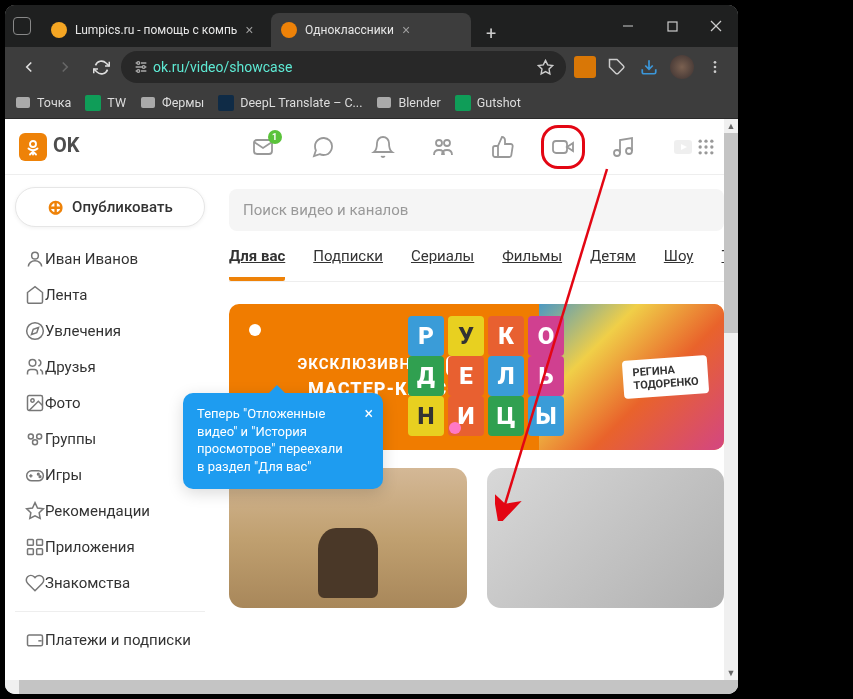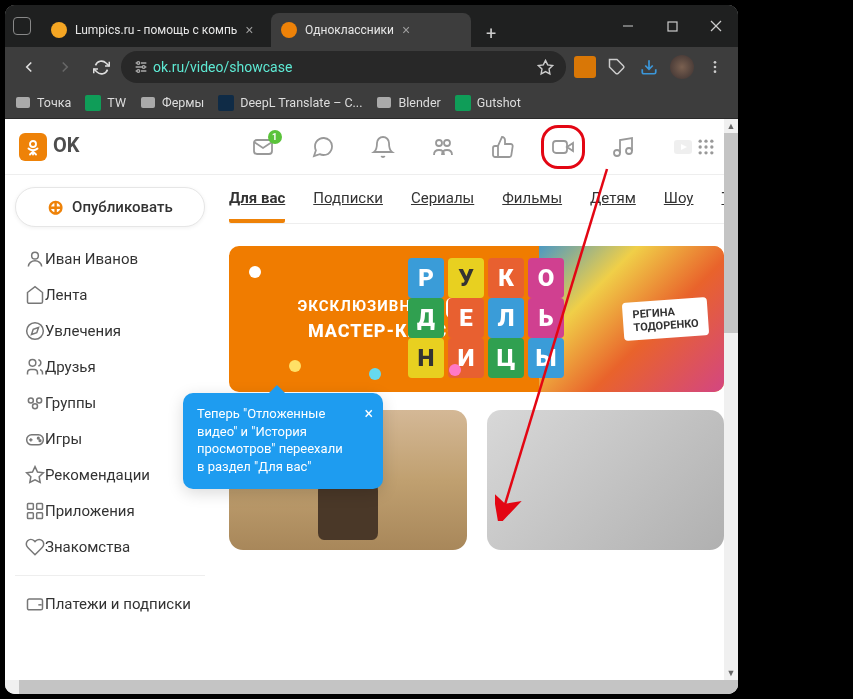--- a/index.html
+++ b/index.html
@@ -343,20 +343,30 @@
                   <svg width="20" height="20" viewBox="0 0 24 24" fill="none" stroke="#777" stroke-width="1.8">
                     <circle cx="9" cy="7" r="4"></circle>
                     <path d="M3 21v-2a4 4 0 014-4h4a4 4 0 014 4v2M16 3.13a4 4 0 010 7.75M21 21v-2a4 4 0 00-3-3.87"></path>
                   </svg>
                 </span>
                 <span>Друзья</span>
               </div>
         <div class="side-item">
                 <span class="icn">
                   <svg width="20" height="20" viewBox="0 0 24 24" fill="none" stroke="#777" stroke-width="1.8">
+                    <rect x="3" y="3" width="18" height="18" rx="2"></rect>
+                    <circle cx="9" cy="9" r="2"></circle>
+                    <path d="M21 15l-5-5L5 21"></path>
+                  </svg>
+                </span>
+                <span>Фото</span>
+              </div>
+        <div class="side-item">
+                <span class="icn">
+                  <svg width="20" height="20" viewBox="0 0 24 24" fill="none" stroke="#777" stroke-width="1.8">
                     <circle cx="7" cy="9" r="3"></circle>
                     <circle cx="17" cy="9" r="3"></circle>
                     <circle cx="12" cy="16" r="3"></circle>
                   </svg>
                 </span>
                 <span>Группы</span>
               </div>
         <div class="side-item">
                 <span class="icn">
                   <svg width="20" height="20" viewBox="0 0 24 24" fill="none" stroke="#777" stroke-width="1.8">
@@ -402,20 +412,23 @@
                   <svg width="20" height="20" viewBox="0 0 24 24" fill="none" stroke="#777" stroke-width="1.8">
                     <rect x="3" y="6" width="18" height="13" rx="2"></rect>
                     <path d="M16 13h4"></path>
                   </svg>
                 </span>
                 <span>Платежи и подписки</span>
               </div>
       </div>
 
       <div class="main">
+        <div class="search-bar">
+          <span>Поиск видео и каналов</span>
+        </div>
         <div class="video-tabs">
           <div class="vtab active">Для вас</div>
           <div class="vtab">Подписки</div>
           <div class="vtab">Сериалы</div>
           <div class="vtab">Фильмы</div>
           <div class="vtab">Детям</div>
           <div class="vtab">Шоу</div>
           <div class="vtab">Трансляции</div>
           <div class="vtab">Мои</div>
         </div>

